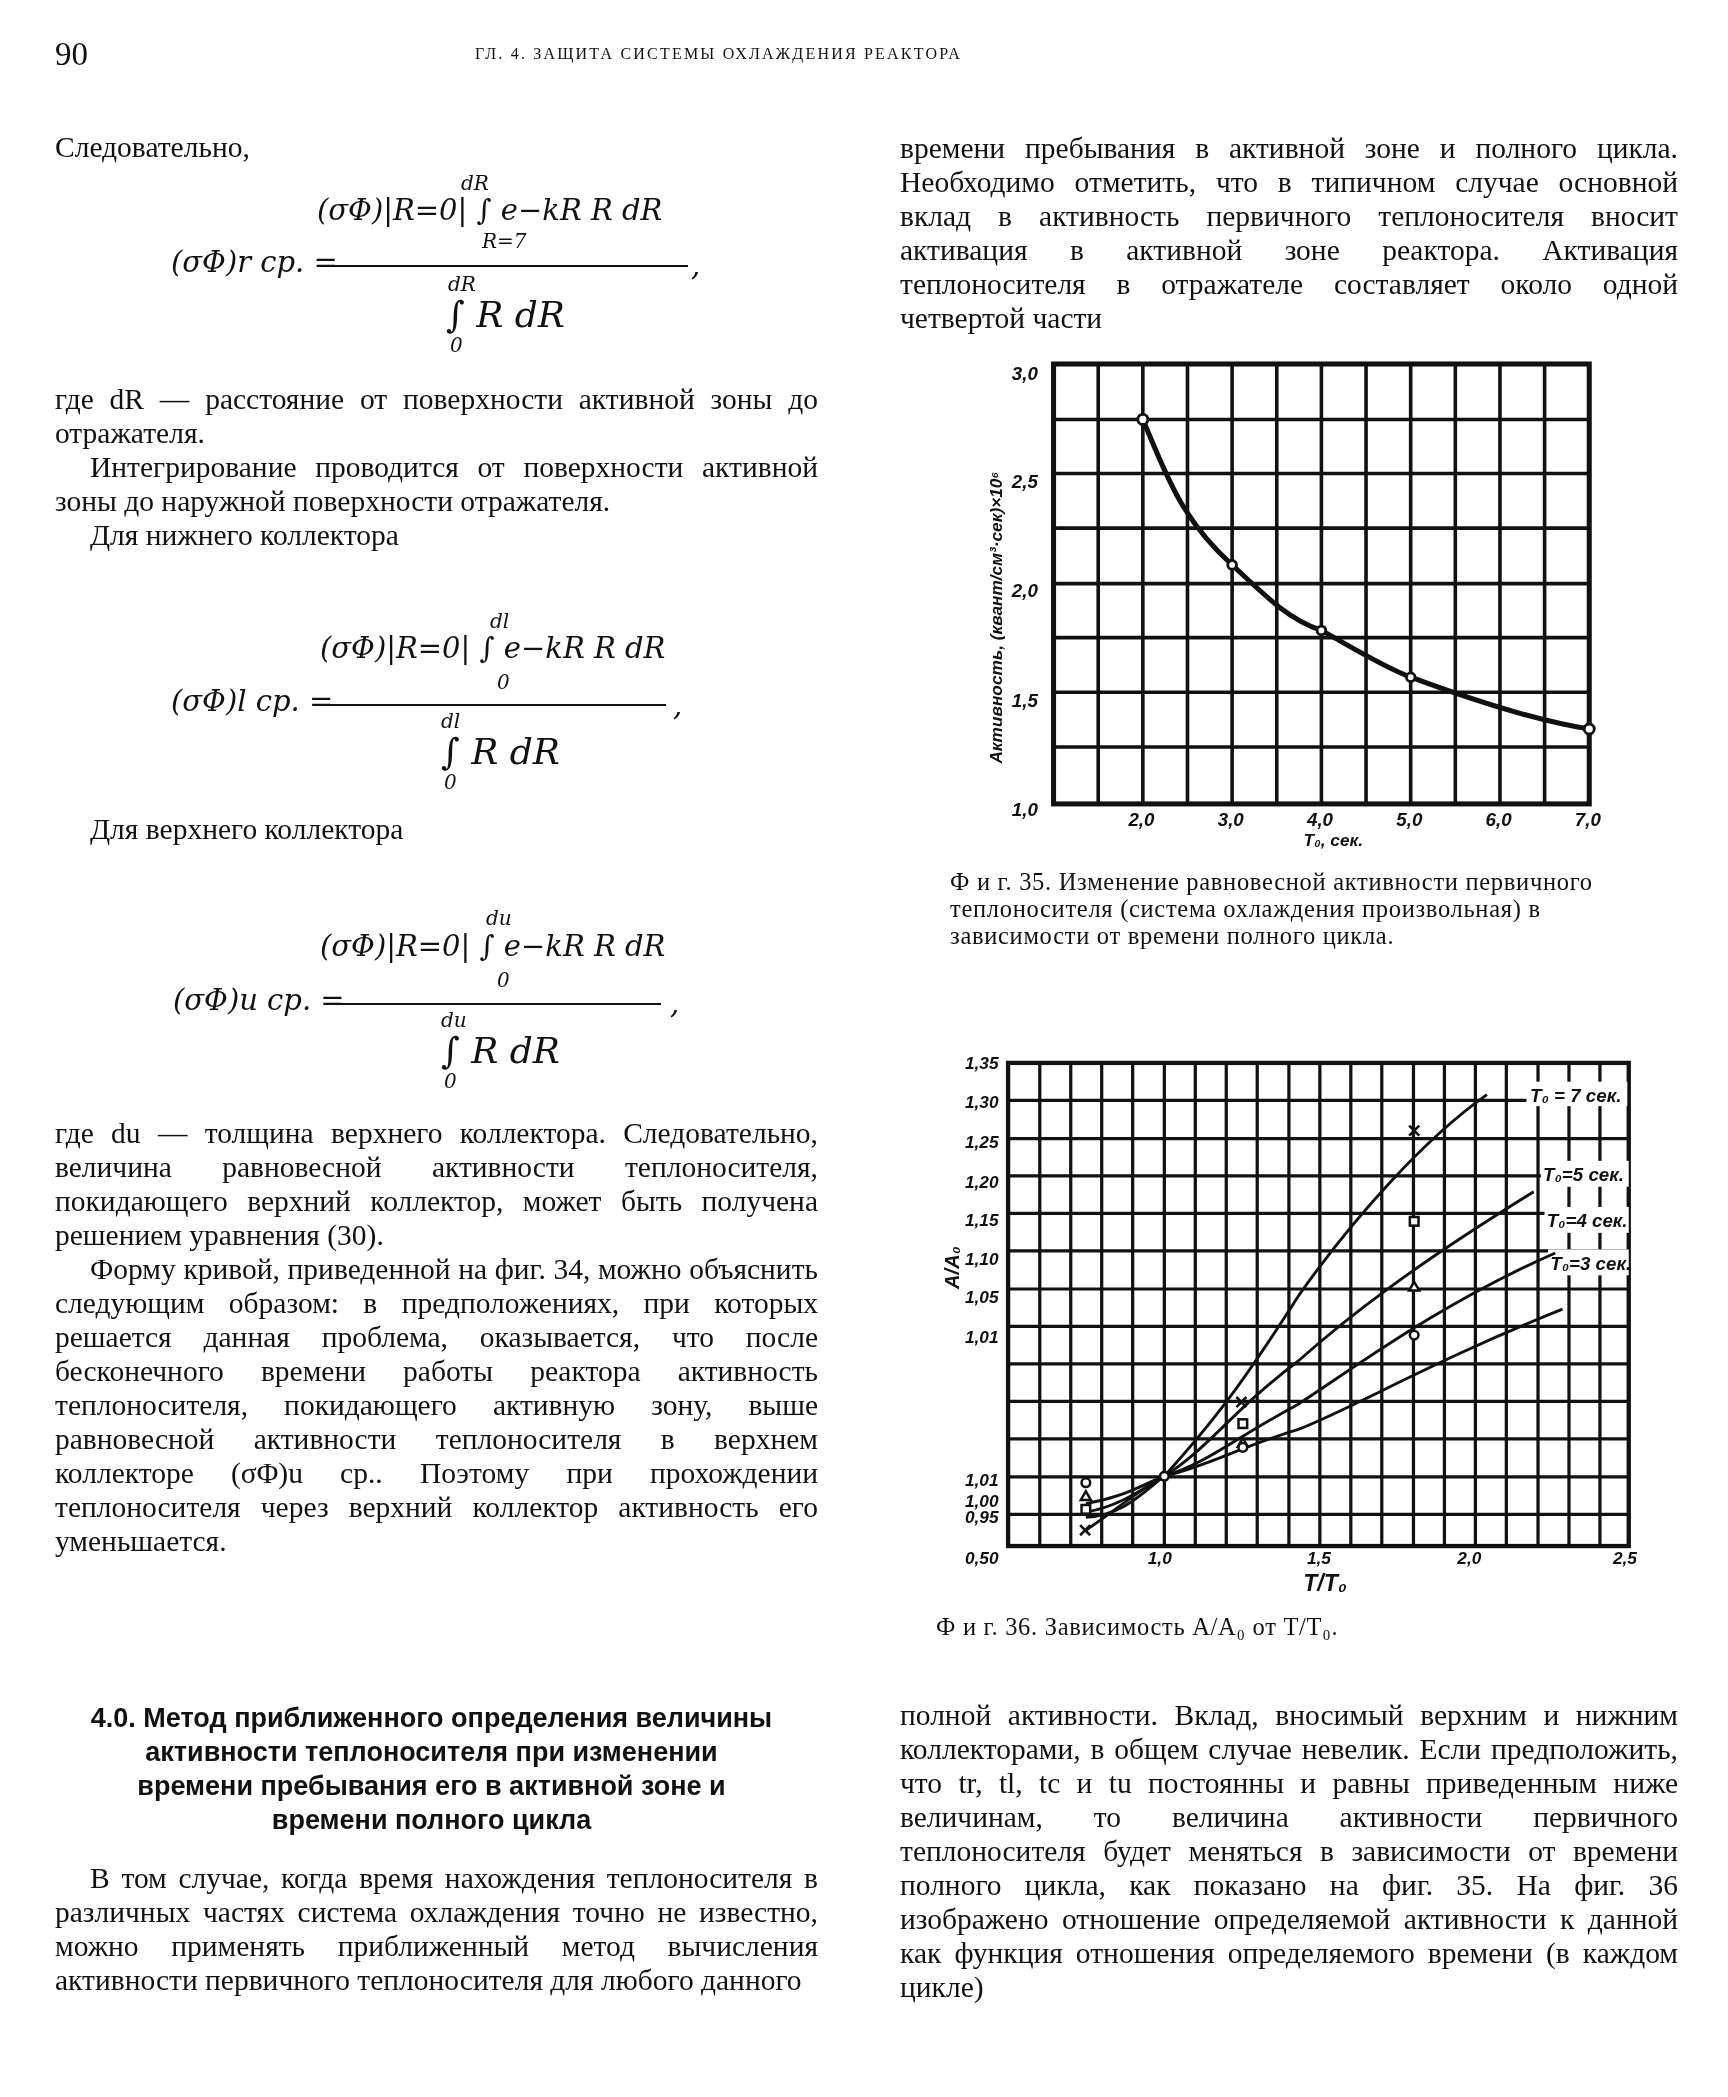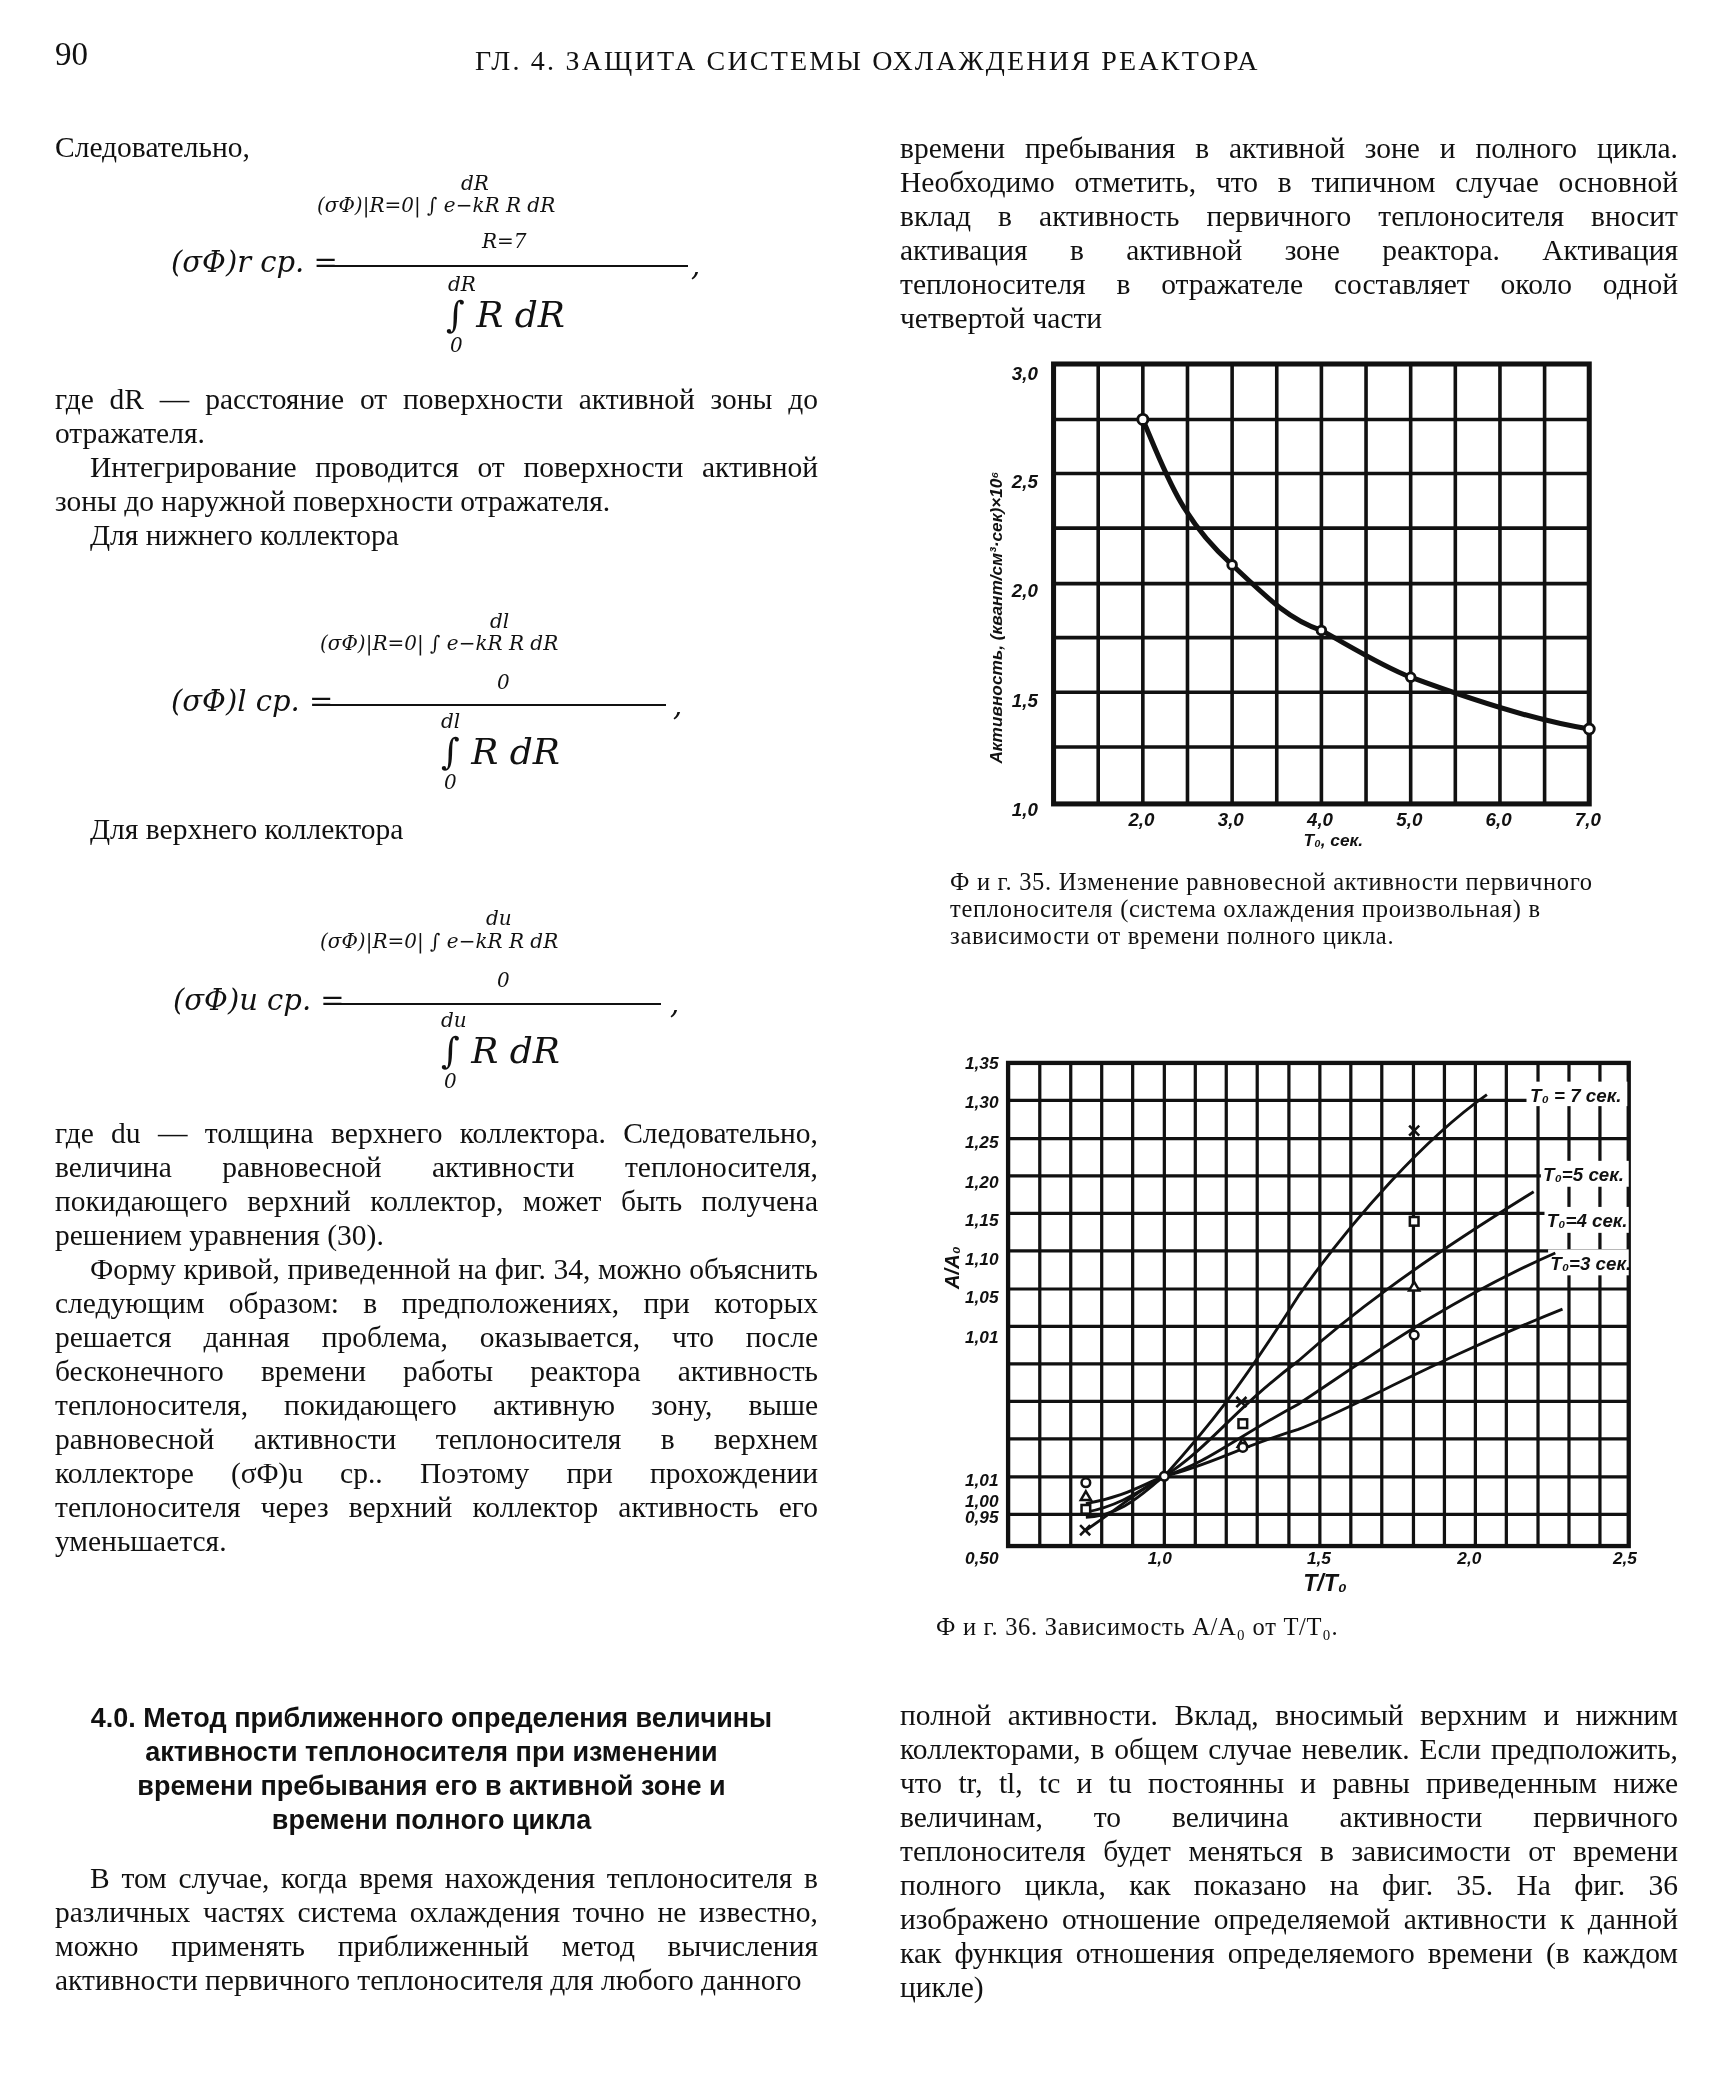--- a/index.html
+++ b/index.html
@@ -1,28 +1,28 @@
 <!DOCTYPE html>
 <html style="font-size:11.5px"><head>
 <meta charset="utf-8">
 <style>
   html, body { margin: 0; padding: 0; background: #ffffff; }
   body { width: 1728px; height: 2097px; position: relative; overflow: hidden;
          font-family: "Liberation Serif", "DejaVu Serif", serif; color: #111; }
   .abs { position: absolute; }
   .page-number { left: 55px; top: 36px; font-size: 33px; }
-  .running-head { left: 475px; top: 45px; font-size: 28px; letter-spacing: 2.2px; }
+  .running-head { left: 475px; top: 45px; font-size: 16px; letter-spacing: 2.2px; }
   .col { position: absolute; font-size: 29.5px; line-height: 34px; text-align: justify; }
   .col p { margin: 0; }
   .indent { text-indent: 35px; }
   .left-col { left: 55px; width: 763px; }
   .right-col { left: 900px; width: 778px; }
   .formula { position: absolute; font-family: "DejaVu Serif", serif; font-style: italic; }
   .formula .lhs { position: absolute; font-size: 29px; white-space: nowrap; }
-  .formula .num { position: absolute; font-size: 20px; white-space: nowrap; }
+  .formula .num { position: absolute; font-size: 29px; white-space: nowrap; }
   .formula .den { position: absolute; font-size: 36px; white-space: nowrap; }
   .formula .bar { position: absolute; height: 2.2px; background: #111; }
   .formula .lim { position: absolute; font-size: 20px; white-space: nowrap; }
   .formula .comma { position: absolute; font-size: 29px; }
   .section-heading { position: absolute; left: 86px; width: 691px; text-align: center;
          font-family: "Liberation Sans", "DejaVu Sans", sans-serif; font-weight: bold;
          font-size: 27px; line-height: 34px; }
   .caption { position: absolute; font-size: 24.5px; line-height: 27px; text-align: left; letter-spacing: 0.7px; }
   svg text { font-family: "Liberation Sans", "DejaVu Sans", sans-serif; font-style: italic; font-weight: bold; }
 </style>

